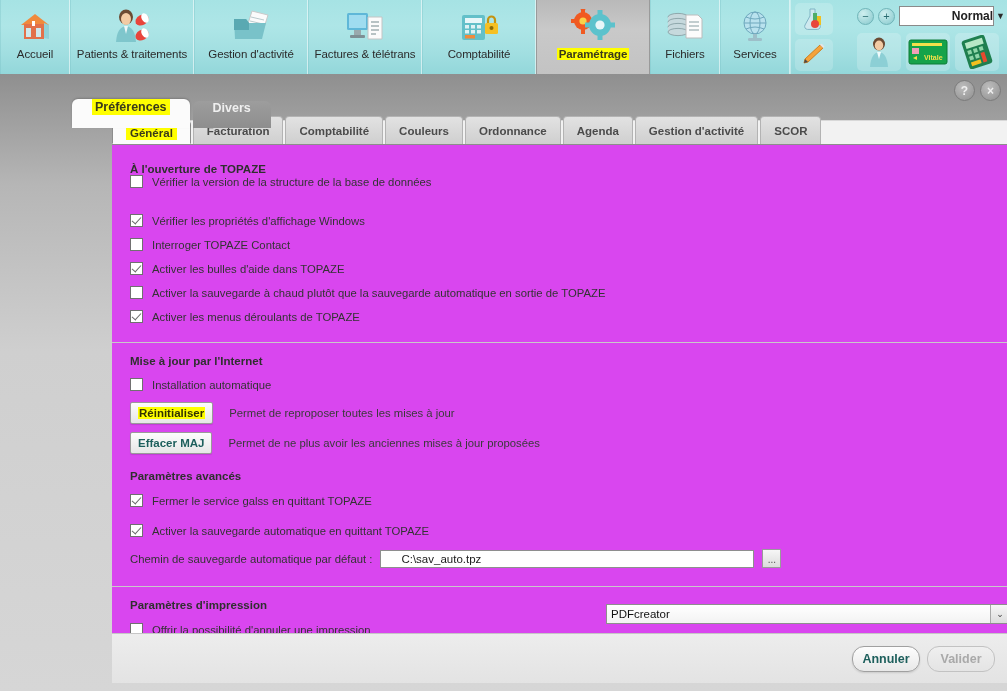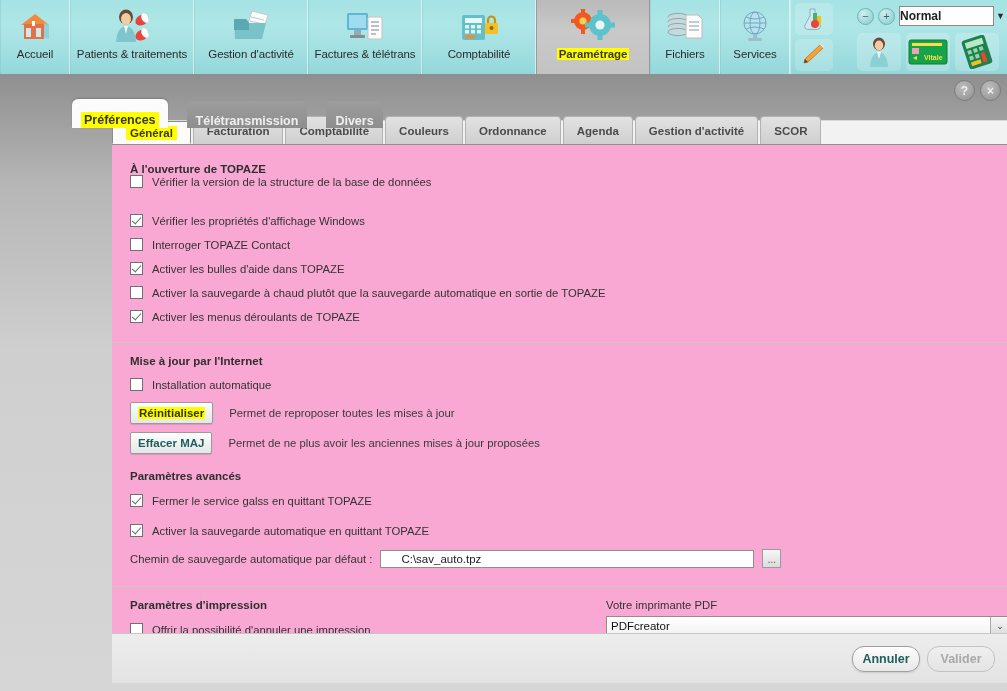--- a/index.html
+++ b/index.html
@@ -49,45 +49,45 @@
 
   
   .tb-right { width: 152px; display: flex; flex-direction: column; padding: 3px 2px 2px 2px; }
   .tb-right-top { display: flex; align-items: center; gap: 4px; height: 26px; }
   .zbtn { width: 17px; height: 17px; border-radius: 50%;
     background: radial-gradient(circle at 35% 30%, #cfefef, #86c9cd);
     border: 1px solid #6fb4b8; display:flex; align-items:center; justify-content:center;
     font-size: 11px; color: #2a6b70; line-height: 1; }
   .normal-sel {
     flex: 1; height: 20px; background: #fff; border: 1px solid #8a8a8a;
-    display: flex; align-items: center; justify-content: flex-start;
+    display: flex; align-items: center; justify-content: flex-end;
     font-size: 12px; font-weight: bold; color: #222; position: relative;
   }
   .tb-right-bot { display: flex; gap: 5px; margin-top: 4px; align-items: center; }
   .rb-cell { width: 44px; height: 38px; border-radius: 5px; background: rgba(255,255,255,0.2);
     display: flex; align-items: center; justify-content: center; }
 
   
   .winarea { position: absolute; left: 0; top: 74px; width: 1007px; height: 617px;
     background: linear-gradient(180deg,#8f8f8f 0%, #b6b6b6 18%, #cfcfcf 45%, #d6d6d6 100%); }
 
   .wctrl { position: absolute; top: 80px; right: 6px; display: flex; gap: 5px; z-index: 20; }
   .wbtn { width: 21px; height: 21px; border-radius: 50%;
     background: radial-gradient(circle at 40% 32%, #bdbdbd, #8f8f8f);
     border: 1px solid #7b7b7b; color: #efefef; font-size: 12px;
     display: flex; align-items: center; justify-content: center; font-weight: bold; }
 
   
   .toptabs { position: absolute; left: 72px; top: 99px; display: flex; align-items: flex-end; z-index: 10; }
   .ttab {
-    height: 27px; padding: 0 9px; margin-right: 19px;
+    height: 27px; padding: 0 20px; margin-right: 3px;
     border-radius: 6px 6px 0 0;
     background: linear-gradient(180deg,#9d9d9d,#8e8e8e);
     color: #efefef; font-size: 12.5px; font-weight: bold;
-    display: flex; align-items: flex-end; white-space: nowrap;
+    display: flex; align-items: flex-start; white-space: nowrap;
   }
   .ttab.active {
     background: #fbfbfb; color: #3a3a1a; height: 29px;
     box-shadow: 0 -1px 2px rgba(0,0,0,0.18);
   }
   .ttab.active span { background: #ffff00; padding: 1px 3px; }
 
   
   .panel {
     position: absolute; left: 112px; top: 120px; width: 895px; height: 563px;
@@ -108,21 +108,21 @@
   }
   .stab.active {
     background: #fbfbfb; height: 23px; color: #3a3a1a;
     border: 1px solid #8d8d8d; border-bottom: 1px solid #fbfbfb;
     position: relative; z-index: 3;
   }
   .stab.active span { background: #ffff00; padding: 1px 4px; }
 
   
   .pbody { position: absolute; left: 0; top: 24px; width: 100%; bottom: 50px;
-    background: #f9a8d4; padding: 0; }
+    background: #d946ef; padding: 0; }
 
   .sect { padding: 0 0 0 18px; }
   .sect-title { font-size: 11.5px; font-weight: bold; color: #2f2f2f; }
   .hr { height: 1px; background: #c9c9c9; margin: 0; }
 
   .row { display: flex; align-items: center; }
   .cb {
     width: 13px; height: 13px; min-width: 13px; background: #fff;
     border: 1px solid #707070; position: relative; margin-right: 9px;
   }
@@ -405,23 +405,20 @@
 <div class="wctrl">
   <div class="wbtn">?</div>
   <div class="wbtn">×</div>
 </div>
 
 <div class="toptabs">
   <div class="ttab active">
     <span>Préférences</span>
   </div>
   <div class="ttab">
-    <span>Télétransmission</span>
-  </div>
-  <div class="ttab">
     <span>Divers</span>
   </div>
 </div>
 
 <div class="panel">
 
   <div class="subtabs">
     <div class="stab active">
       <span>Général</span>
     </div>
@@ -534,21 +531,20 @@
           <div class="cb"></div>
           <div class="cb-lbl">Offrir la possibilité d'annuler une impression</div>
         </div>
         <div class="row" style="margin-top:11px;">
           <div class="cb on"></div>
           <div class="cb-lbl">Permettre de choisir l'imprimante, le nombre de copies, etc. au moment d'imprimer</div>
         </div>
       </div>
 
       <div style="position:absolute;left:494px;top:12px;width:340px;">
-        <div class="cb-lbl">Votre imprimante PDF</div>
         <div class="sel" style="width:404px;margin-top:5px;">
           <span>PDFcreator</span>
           <span class="sel-arrow">⌄</span>
         </div>
       </div>
     </div>
 
   </div>
 
   <div class="footer">

